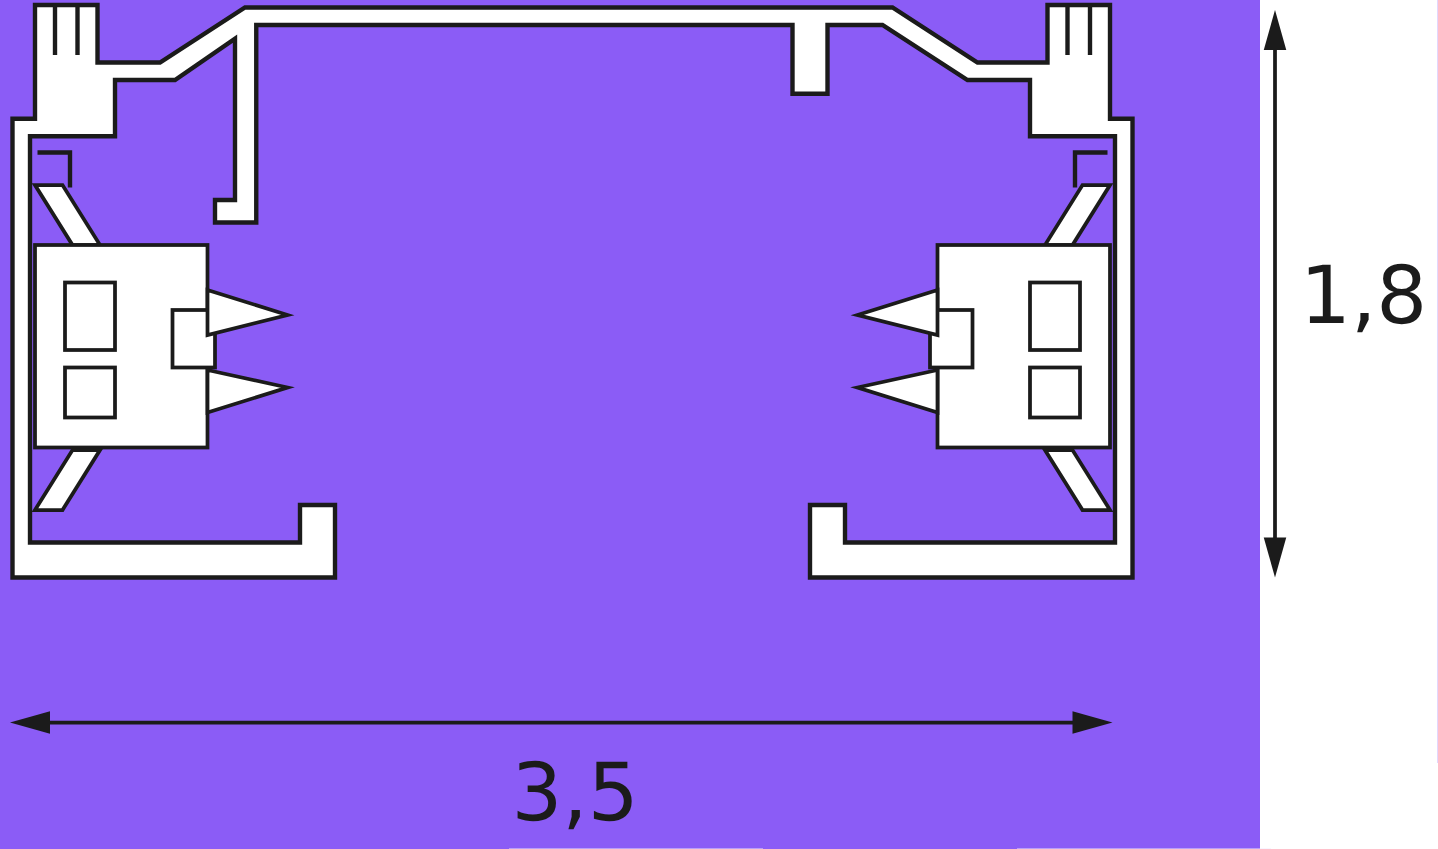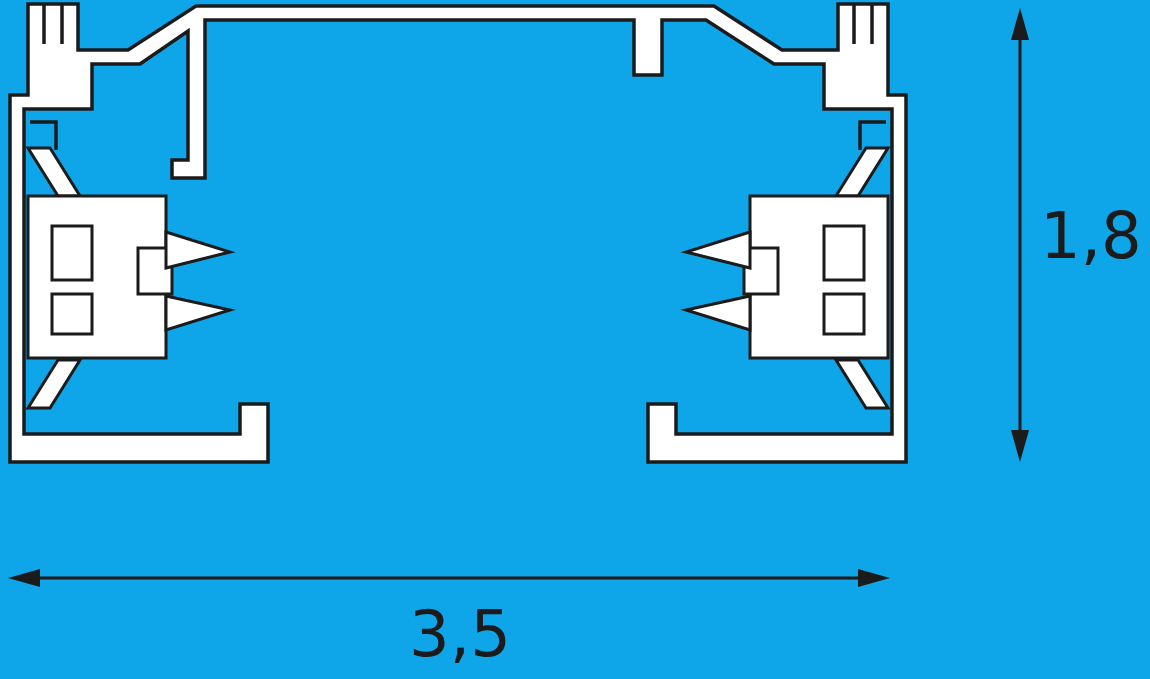--- a/index.html
+++ b/index.html
@@ -5,24 +5,24 @@
   html, body {
     margin: 0;
     padding: 0;
     background: #ffffff;
     width: 1150px;
     height: 679px;
     overflow: hidden;
     font-family: "DejaVu Sans", "Liberation Sans", sans-serif;
   }
   .stage {
-    width: 1150px;
+    width: 1008px;
     height: 679px;
     position: relative;
-    background: #0ea5e9;
+    background: #8b5cf6;
   }
   svg { display: block; }
   .dim-label {
     font-family: "DejaVu Sans", "Liberation Sans", sans-serif;
     font-size: 64px;
     fill: #1b1b1b;
   }
 </style>
 </head>
 <body>

